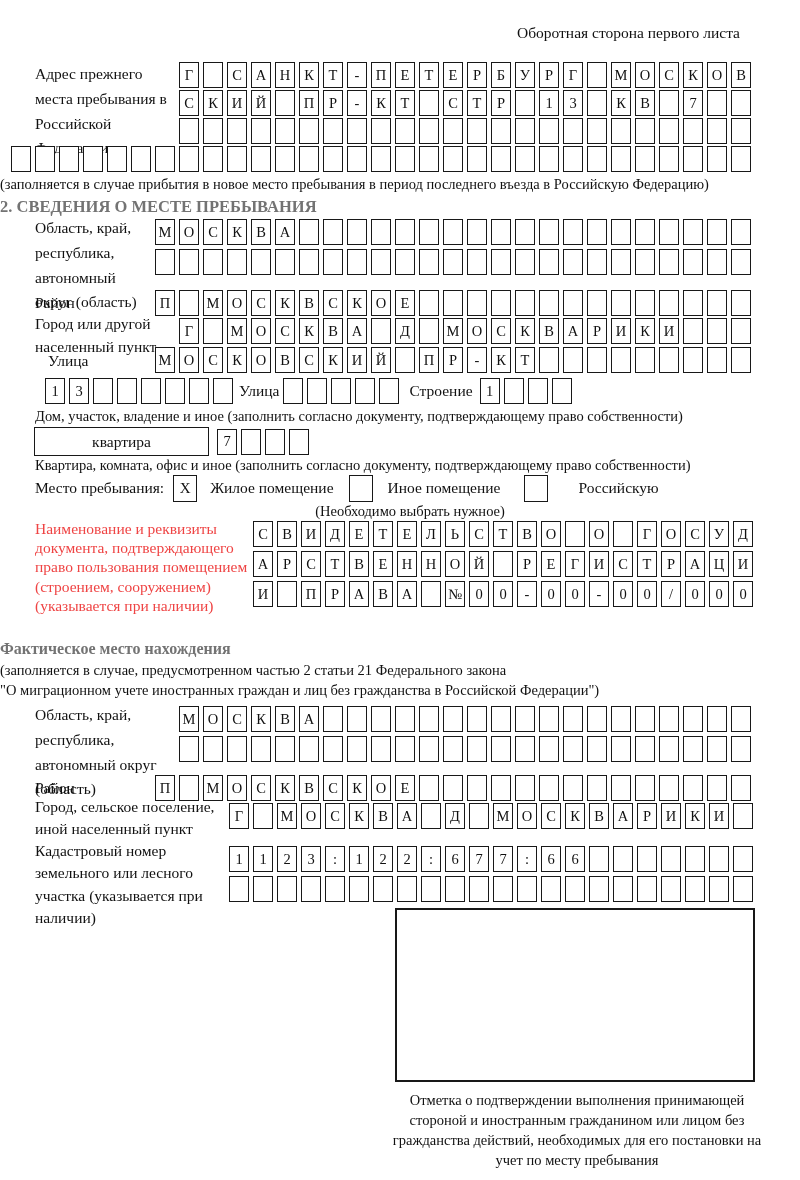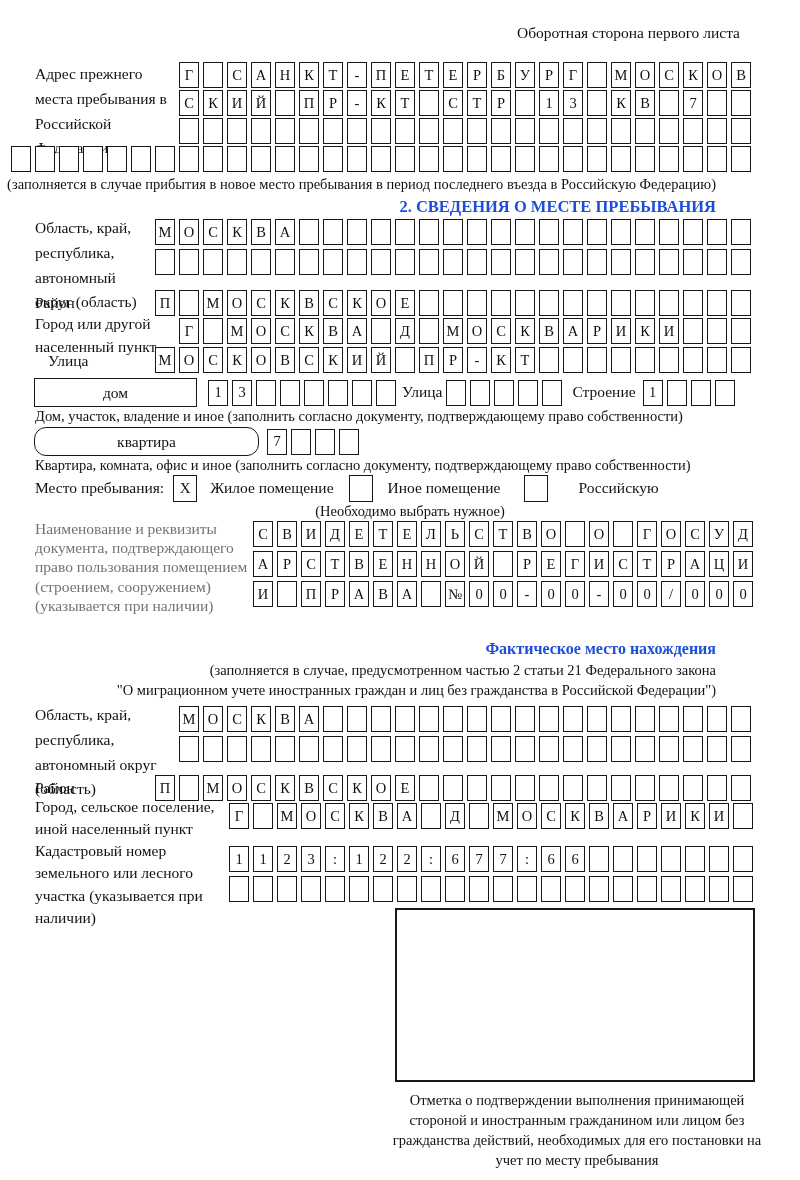--- a/index.html
+++ b/index.html
@@ -3,24 +3,24 @@
 <meta charset="utf-8">
 <style>
   html,body{margin:0;padding:0;background:#fff;}
   .page{
     position:relative;width:800px;height:1180px;background:#fff;
     font-family:"Liberation Serif","DejaVu Serif",serif;color:#111;
     overflow:hidden;
   }
   .abs{position:absolute;}
   .lbl{font-size:15.5px;line-height:1.6;color:#111;}
-  .lbl-tight{font-size:15.5px;line-height:1.24;color:#737373;}
+  .lbl-tight{font-size:15.5px;line-height:1.24;color:#ef4444;}
   .cap{font-size:14.5px;color:#111;}
-  .hdr{font-weight:bold;font-size:16.5px;color:#1d4ed8;font-family:Liberation Serif, serif;}
-  .center{text-align:right;width:716px;left:0;}
+  .hdr{font-weight:bold;font-size:16.5px;color:#737373;font-family:Liberation Serif, serif;}
+  .center{text-align:left;width:716px;left:0;}
   .cellrow{display:flex;gap:4px;}
   .cell{
     width:20px;height:26px;box-sizing:border-box;border:1.6px solid #181818;
     display:inline-flex;align-items:center;justify-content:center;
     font-size:14.5px;background:#fff;flex:0 0 auto;
   }
   .wbox{
     box-sizing:border-box;border:1.7px solid #181818;height:29px;
     display:inline-flex;align-items:center;justify-content:center;
     font-size:15.5px;background:#fff;
@@ -294,21 +294,20 @@
       <span class="cell"></span>
       <span class="cell"></span>
       <span class="cell"></span>
       <span class="cell"></span>
       <span class="cell"></span>
       <span class="cell"></span>
       <span class="cell"></span>
     </div>
 
   <div class="abs inline-row" style="left:34px;top:378px;">
-    <span class="wbox" style="width:163px;">дом</span>
     <span class="cellrow" style="margin-left:11px;">
         <span class="cell">1</span>
         <span class="cell">3</span>
         <span class="cell"></span>
         <span class="cell"></span>
         <span class="cell"></span>
         <span class="cell"></span>
         <span class="cell"></span>
         <span class="cell"></span>
       </span>
@@ -324,21 +323,21 @@
     <span class="cellrow" style="margin-left:7px;">
         <span class="cell">1</span>
         <span class="cell"></span>
         <span class="cell"></span>
         <span class="cell"></span>
       </span>
   </div>
   <div class="abs cap" style="left:35px;top:408px;">Дом, участок, владение и иное (заполнить согласно документу, подтверждающему право собственности)</div>
 
   <div class="abs inline-row" style="left:34px;top:427px;">
-    <span class="wbox" style="width:225px;border-radius:12px;">квартира</span>
+    <span class="wbox" style="width:175px;">квартира</span>
     <span class="cellrow" style="margin-left:8px;">
         <span class="cell">7</span>
         <span class="cell"></span>
         <span class="cell"></span>
         <span class="cell"></span>
       </span>
   </div>
   <div class="abs cap" style="left:35px;top:457px;">Квартира, комната, офис и иное (заполнить согласно документу, подтверждающему право собственности)</div>
 
   <div class="abs inline-row" style="left:35px;top:475px;">

